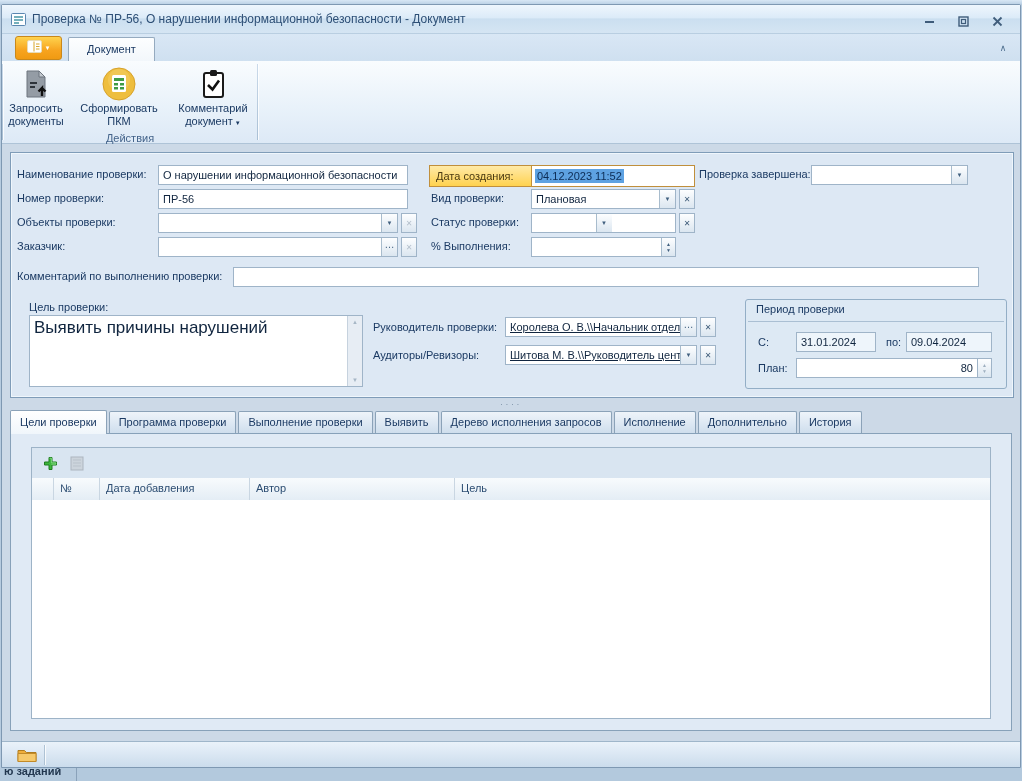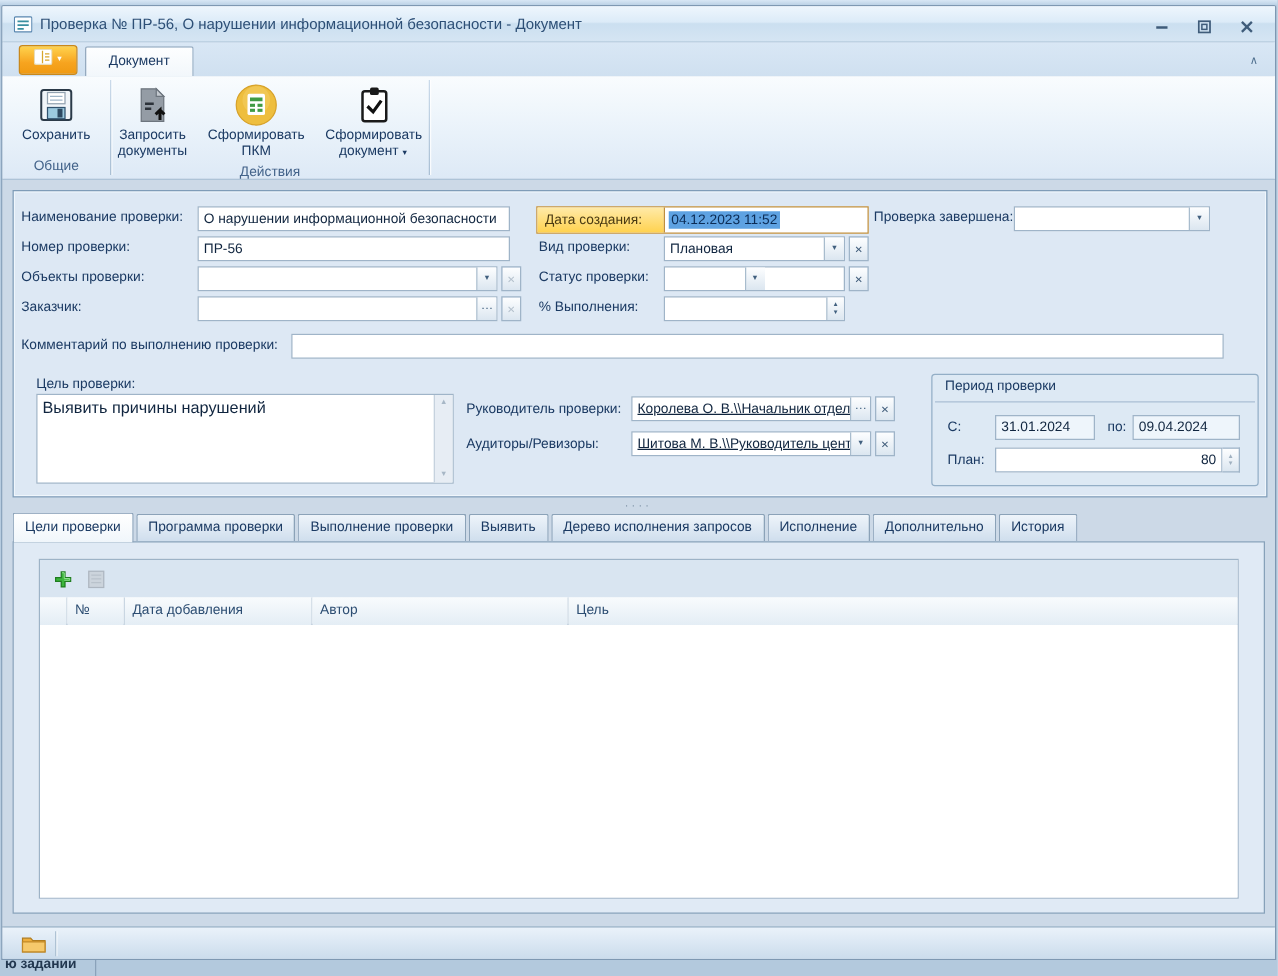--- a/index.html
+++ b/index.html
@@ -80,21 +80,21 @@
 
   .created-wrap { position:absolute; left:418px; top:12px; width:266px; height:22px;
     border:1px solid #c08f3c; display:flex; background:#fff; }
   .created-label { width:102px; background:linear-gradient(#ffeaa8,#ffd24f);
     font-size:11px; color:#4a3a12; display:flex; align-items:center; padding-left:6px; border-right:1px solid #c08f3c; }
   .created-value { flex:1; display:flex; align-items:center; padding-left:3px; }
   .created-value span { background:#5ea2e2; color:#0c2c55; font-size:11px; padding:1px 2px; }
 
   .goal-area { position:absolute; left:18px; top:162px; width:334px; height:72px;
     border:1px solid #9fb4c8; background:#fff; }
-  .goal-text { position:absolute; left:0; top:0; right:15px; bottom:0; font-size:13px; color:#10253f; padding:2px 4px; }
+  .goal-text { position:absolute; left:0; top:0; right:15px; bottom:0; font-size:17px; color:#10253f; padding:2px 4px; }
   .goal-scroll { position:absolute; right:0; top:0; width:15px; bottom:0; border-left:1px solid #c6d2de;
     background:#e7edf4; }
   .goal-scroll .sa { position:absolute; left:0; width:100%; height:12px; text-align:center;
     font-size:6px; color:#a7b7c6; line-height:12px; }
 
   .period-group { position:absolute; left:734px; top:146px; width:262px; height:90px;
     border:1px solid #93aec6; border-radius:3px; background:#dde9f4; }
   .pg-title { position:absolute; left:10px; top:3px; font-size:11px; color:#1b3a63; }
   .pg-line { position:absolute; left:2px; right:2px; top:21px; height:1px; background:#aabfd3; }
   .pfield { position:absolute; height:20px; border:1px solid #9fb4c8; background:#eef5fb;
@@ -184,38 +184,20 @@
             <line x1="9" y1="6.5" x2="12.5" y2="6.5" stroke="#d8a62c"></line>
             <line x1="9" y1="9" x2="12.5" y2="9" stroke="#d8a62c"></line>
           </svg></span>
       <span class="app-arrow">▼</span>
     </div>
     <div class="ribbon-tab">Документ</div>
     <div class="ribbon-collapse">∧</div>
   </div>
 
   <div class="ribbon-body">
-    <div class="rgroup" style="width:86px;">
-      <div class="rbuttons">
-        <div class="rbtn">
-          <span class="ric">
-            <svg width="32" height="32" viewBox="0 0 32 32">
-                <rect x="4" y="4" width="24" height="24" rx="2" fill="#f0f5f9" stroke="#2b3a48" stroke-width="1.6"></rect>
-                <rect x="9" y="6" width="14" height="9" fill="#fff" stroke="#93a3b1"></rect>
-                <line x1="11" y1="9" x2="21" y2="9" stroke="#9fb6c8"></line>
-                <line x1="11" y1="12" x2="21" y2="12" stroke="#9fb6c8"></line>
-                <rect x="9" y="18" width="14" height="9" fill="#9ccadf" stroke="#31536f"></rect>
-                <rect x="17" y="19" width="4" height="7" fill="#2e4a62"></rect>
-              </svg>
-          </span>
-          <span class="rtx" style="width:62px;">Сохранить</span>
-        </div>
-      </div>
-      <div class="rlabel">Общие</div>
-    </div>
     <div class="rsep"></div>
     <div class="rgroup" style="width:254px;">
       <div class="rbuttons" style="gap:4px;">
         <div class="rbtn">
           <span class="ric">
             <svg width="30" height="32" viewBox="0 0 30 32">
                 <path d="M6 3 h12 l6 6 v20 h-18 z" fill="#949ca5" stroke="#6d757e"></path>
                 <path d="M18 3 l6 6 h-6 z" fill="#c3c9cf" stroke="#6d757e"></path>
                 <line x1="9" y1="15" x2="16" y2="15" stroke="#2d333a" stroke-width="2"></line>
                 <line x1="9" y1="19" x2="14" y2="19" stroke="#2d333a" stroke-width="2"></line>
@@ -240,21 +222,21 @@
           <span class="rtx" style="width:78px;">Сформировать ПКМ</span>
         </div>
         <div class="rbtn">
           <span class="ric">
             <svg width="30" height="32" viewBox="0 0 30 32">
                 <rect x="6" y="5" width="19" height="24" rx="2" fill="#fff" stroke="#1a1a1a" stroke-width="2"></rect>
                 <rect x="12" y="2" width="7" height="6" rx="1.5" fill="#1a1a1a"></rect>
                 <path d="M10 17 l4.5 4.5 L21 12.5" fill="none" stroke="#111" stroke-width="2.6"></path>
               </svg>
           </span>
-          <span class="rtx" style="width:90px;"><span>Сформировать документ</span><span class="mini-arrow">▼</span></span>
+          <span class="rtx" style="width:90px;"><span>Комментарий документ</span><span class="mini-arrow">▼</span></span>
         </div>
       </div>
       <div class="rlabel">Действия</div>
     </div>
     <div class="rsep"></div>
   </div>
 
   <div class="content">
 
     <div class="form-panel">

